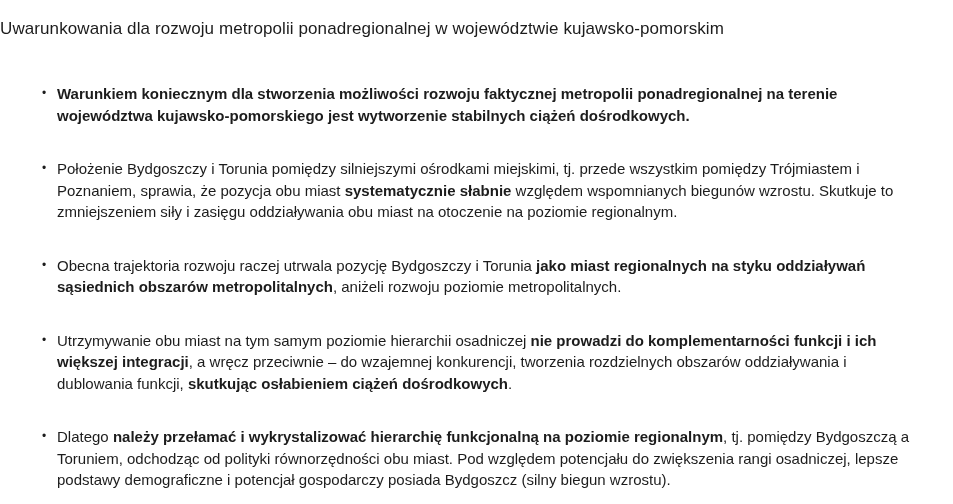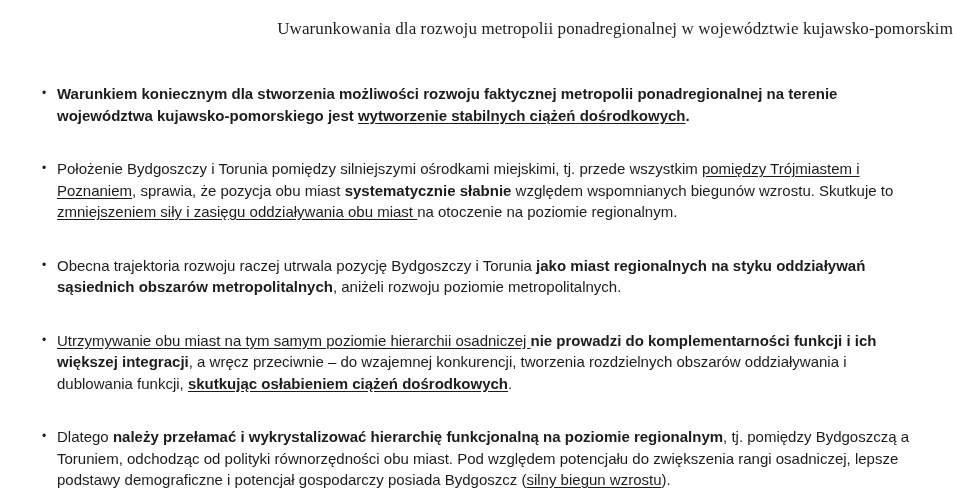--- a/index.html
+++ b/index.html
@@ -15,26 +15,25 @@
     color: #1c1c1c;
   }
   .slide {
     position: relative;
     width: 953px;
     height: 504px;
     background: #ffffff;
   }
   .slide-title {
     padding-top: 19px;
-    text-align: right;
+    text-align: left;
     font-size: 17px;
     font-weight: 400;
     color: #1c1c1c;
     letter-spacing: 0.1px;
-    font-family: Liberation Serif, serif;
   }
   .bullet-list {
     margin-top: 44px;
     margin-left: 42px;
     width: 884px;
   }
   .bullet {
     display: flex;
     align-items: flex-start;
     margin-bottom: 32px;
@@ -49,21 +48,21 @@
     line-height: 21.5px;
     color: #1c1c1c;
   }
   .content {
     flex: 1 1 auto;
     font-size: 15px;
     line-height: 21.5px;
     color: #1c1c1c;
   }
   .content .b { font-weight: 700; }
-  .content .u { text-decoration: underline; text-underline-offset: 2px; }
+  .content .u { text-underline-offset: 2px; }
 </style>
 </head>
 <body>
 
 <div class="slide">
   <div class="slide-title">Uwarunkowania dla rozwoju metropolii ponadregionalnej w województwie kujawsko-pomorskim</div>
   <div class="bullet-list">
       <div class="bullet">
         <span class="marker">•</span>
         <span class="content"><span class="b">Warunkiem koniecznym dla stworzenia możliwości rozwoju faktycznej metropolii ponadregionalnej na terenie województwa kujawsko-pomorskiego jest </span><span class="b u">wytworzenie stabilnych ciążeń dośrodkowych</span><span class="b">.</span></span>

